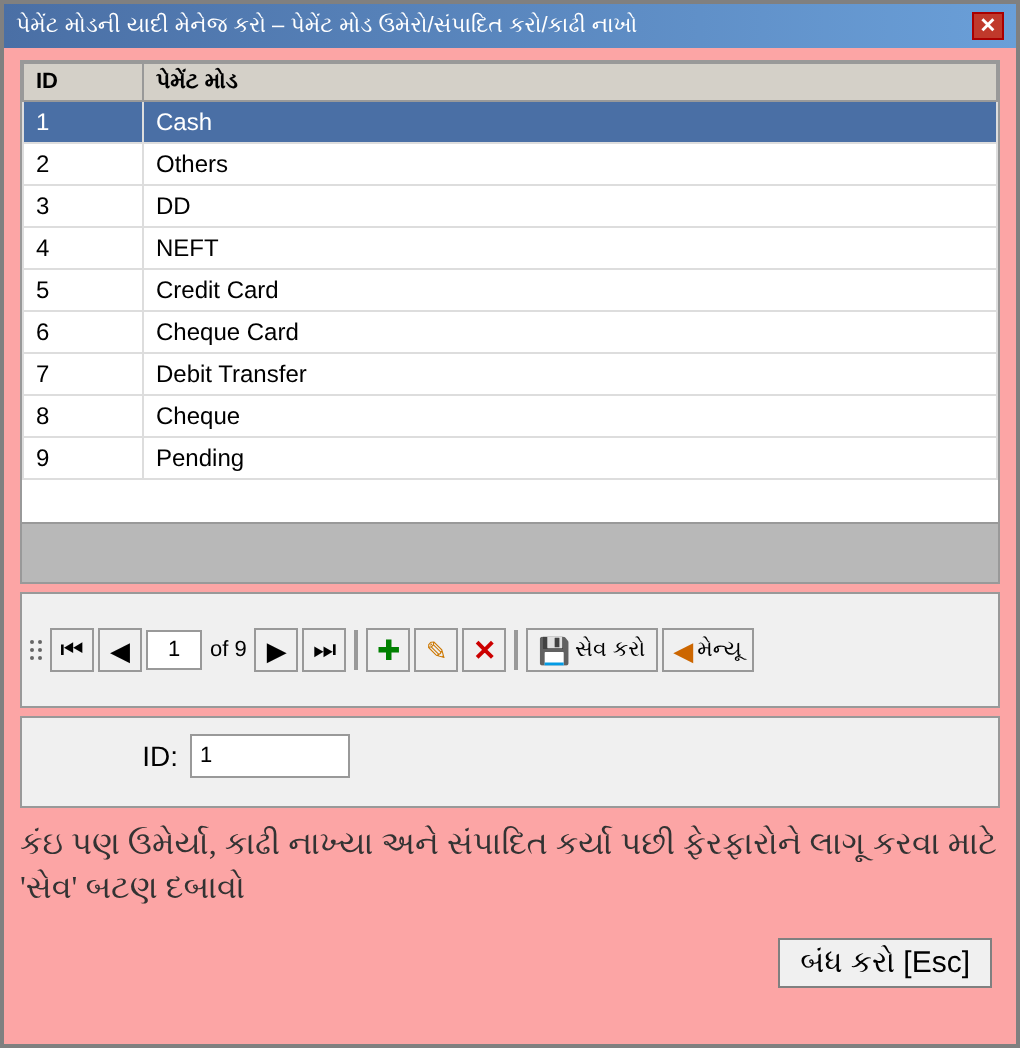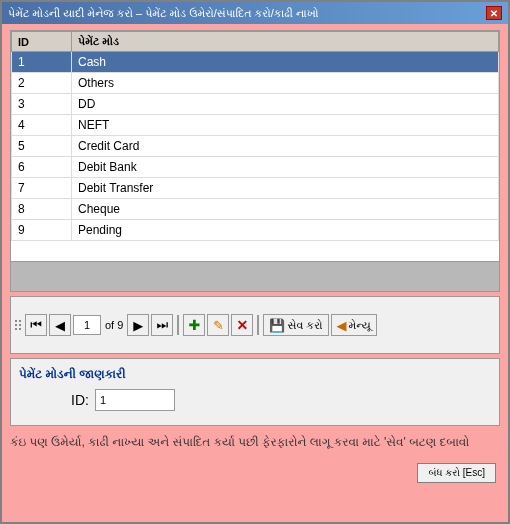--- a/index.html
+++ b/index.html
@@ -180,37 +180,38 @@
       padding: 0 4px;
       font-size: 11px;
     }
     .form-input.id-input {
       width: 80px;
     }
     .form-input.mode-input {
       width: 320px;
     }
     .bottom-note {
-      font-size: 12px;
+      font-size: 16px;
       color: #333;
       padding: 4px 0;
       line-height: 1.4;
       flex-shrink: 0;
+      font-family: Liberation Serif, serif;
     }
     .bottom-bar {
       display: flex;
       justify-content: flex-end;
       padding: 4px 4px 2px 4px;
       flex-shrink: 0;
     }
     .close-btn {
       background: #f0f0f0;
       border: 1px solid #808080;
       padding: 3px 10px;
-      font-size: 10px;
+      font-size: 15px;
       cursor: pointer;
     }
     .dots-handle {
       display: flex;
       flex-direction: column;
       gap: 2px;
       margin-right: 2px;
     }
     .dots-row {
       display: flex;
@@ -260,21 +261,21 @@
               <tr>
                 <td>4</td>
                 <td>NEFT</td>
               </tr>
               <tr>
                 <td>5</td>
                 <td>Credit Card</td>
               </tr>
               <tr>
                 <td>6</td>
-                <td>Debit Bank</td>
+                <td>Cheque Card</td>
               </tr>
               <tr>
                 <td>7</td>
                 <td>Debit Transfer</td>
               </tr>
               <tr>
                 <td>8</td>
                 <td>Cheque</td>
               </tr>
               <tr>
@@ -317,21 +318,20 @@
         <span style="font-size:13px;">💾</span>
         <span>સેવ કરો</span>
       </button>
       <button class="toolbar-save-btn">
         <span style="color:#cc6600; font-size:13px;">◀</span>
         <span>મેન્યૂ</span>
       </button>
     </div>
 
     <div class="info-section">
-      <div class="info-section-header">પેમેંટ મોડની જાણકારી</div>
       <div class="form-row">
         <span class="form-label">ID:</span>
         <input class="form-input id-input" type="text" value="1" style="">
       </div>
     </div>
 
     <div class="bottom-note">કંઇ પણ ઉમેર્યા, કાઢી નાખ્યા અને સંપાદિત કર્યા પછી ફેરફારોને લાગૂ કરવા માટે 'સેવ' બટણ દબાવો</div>
 
     <div class="bottom-bar">
       <button class="close-btn">બંધ કરો [Esc]</button>

